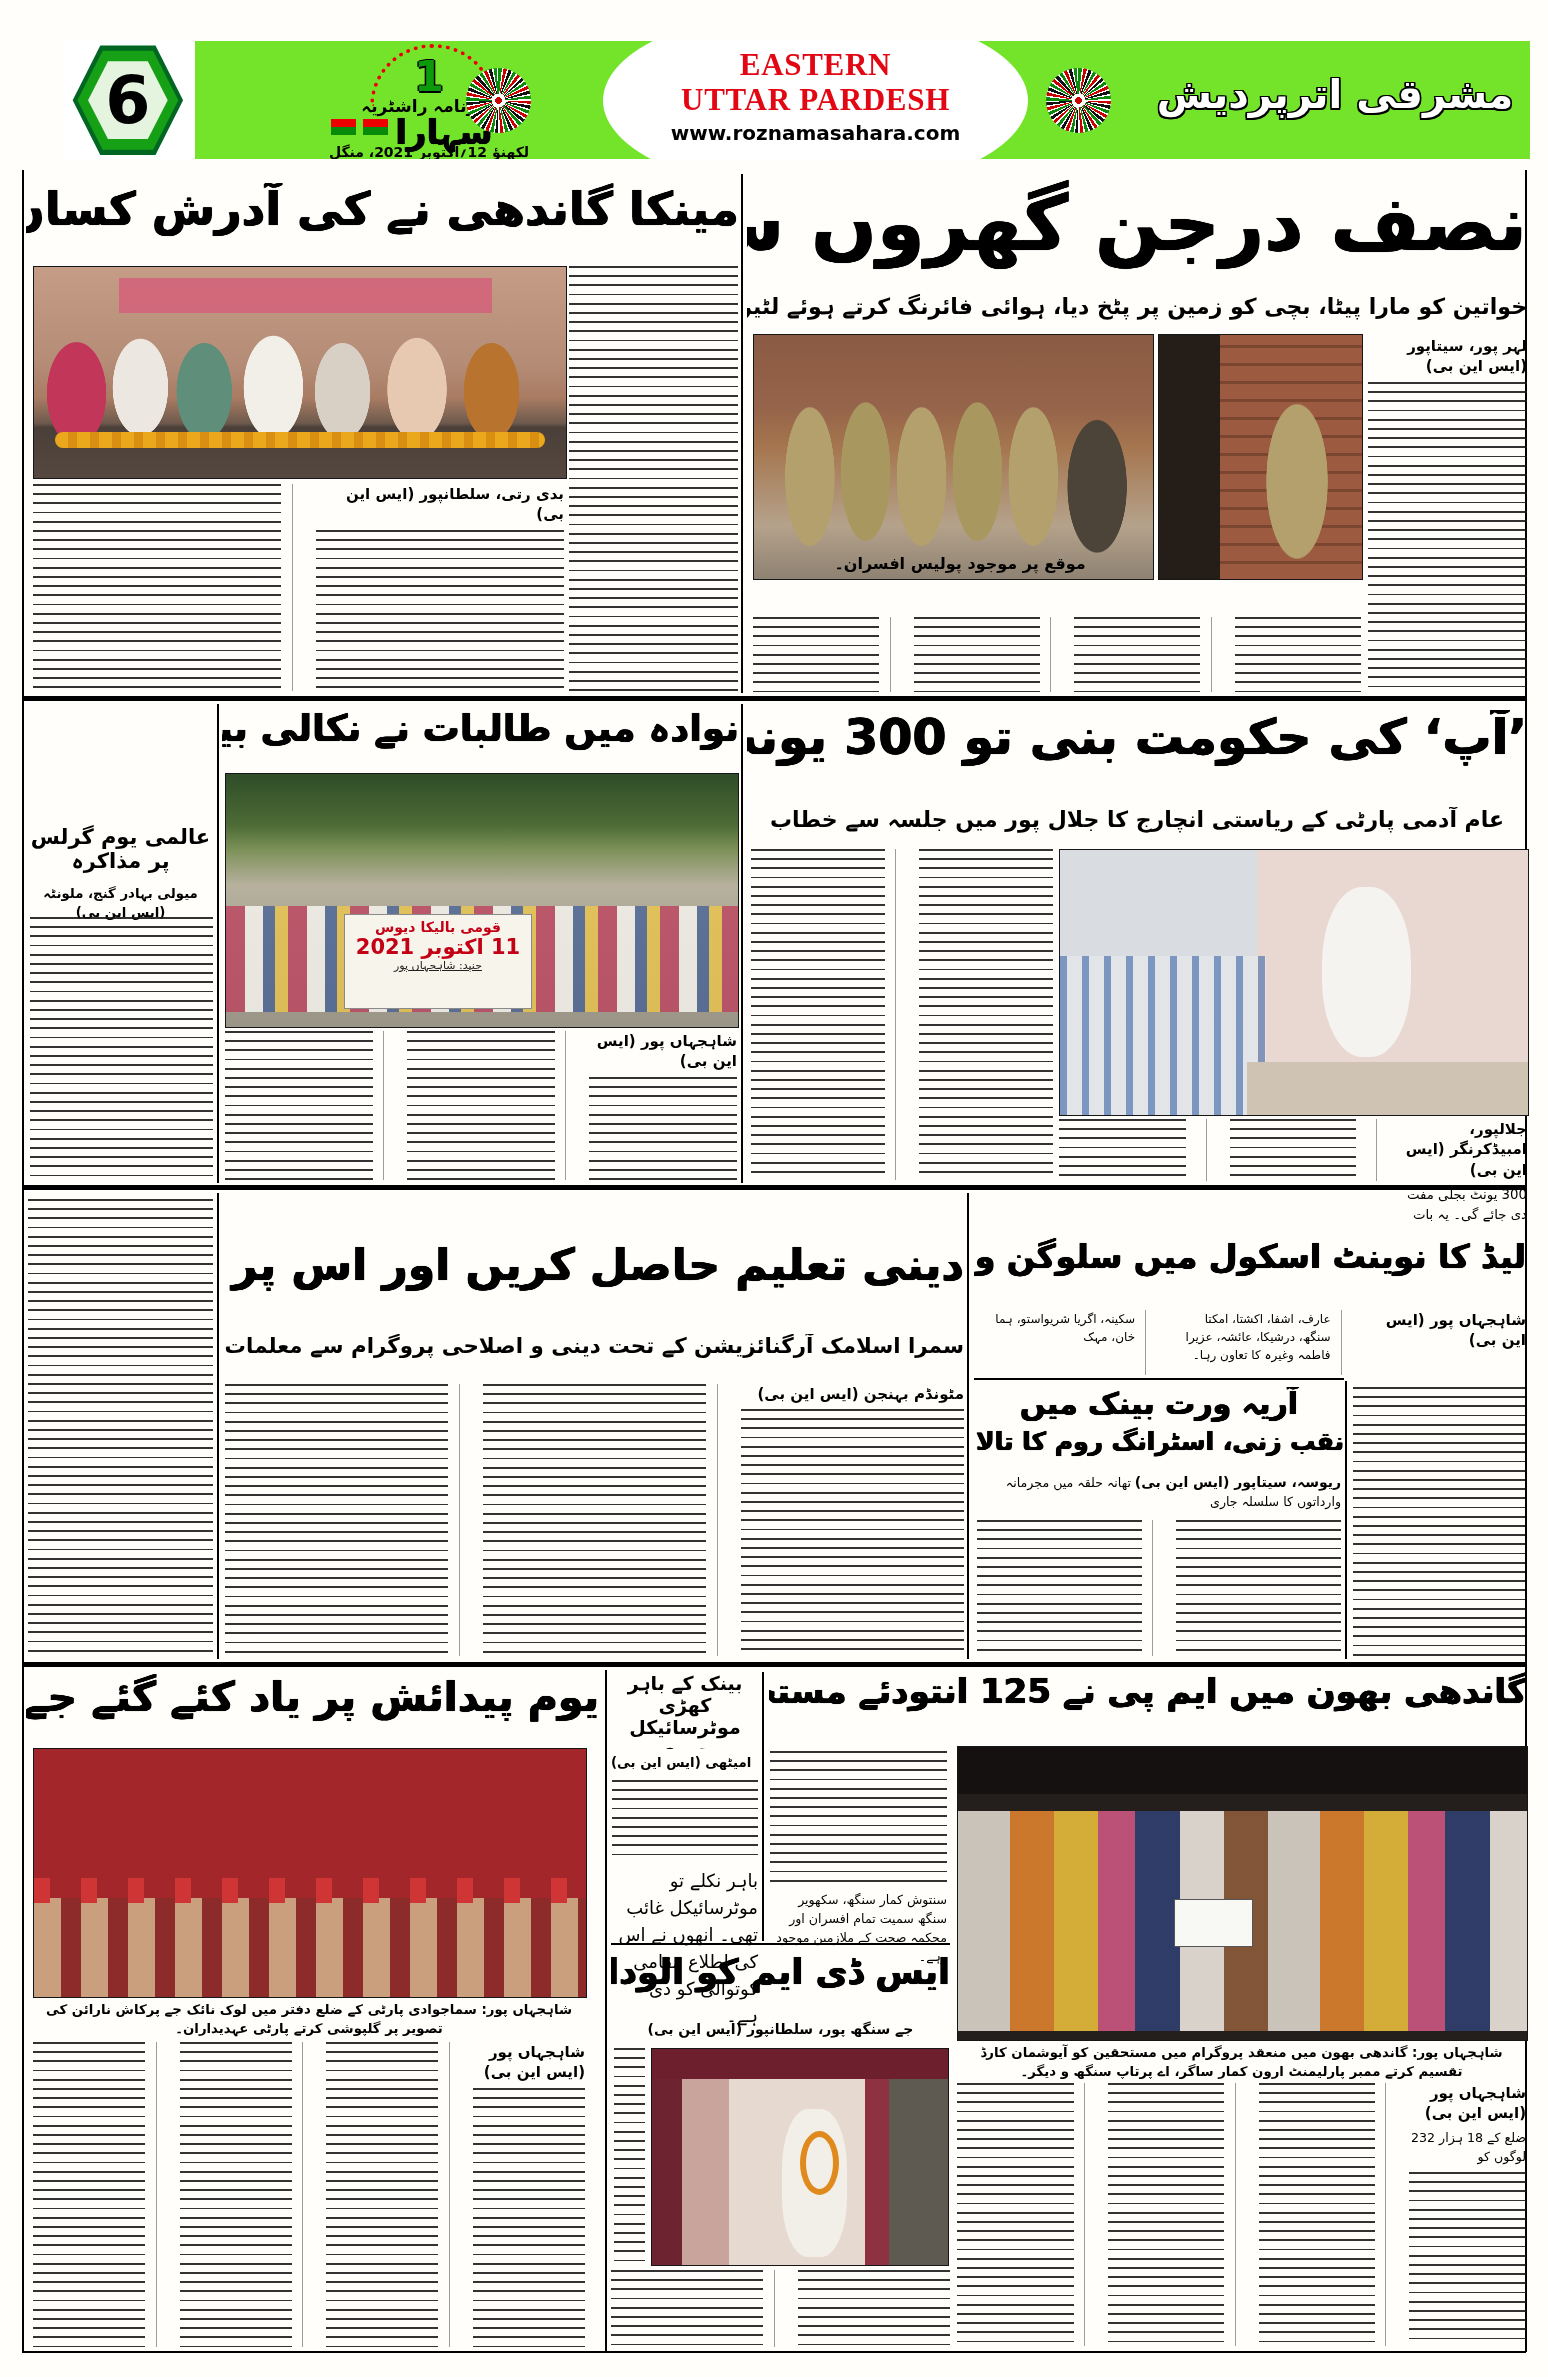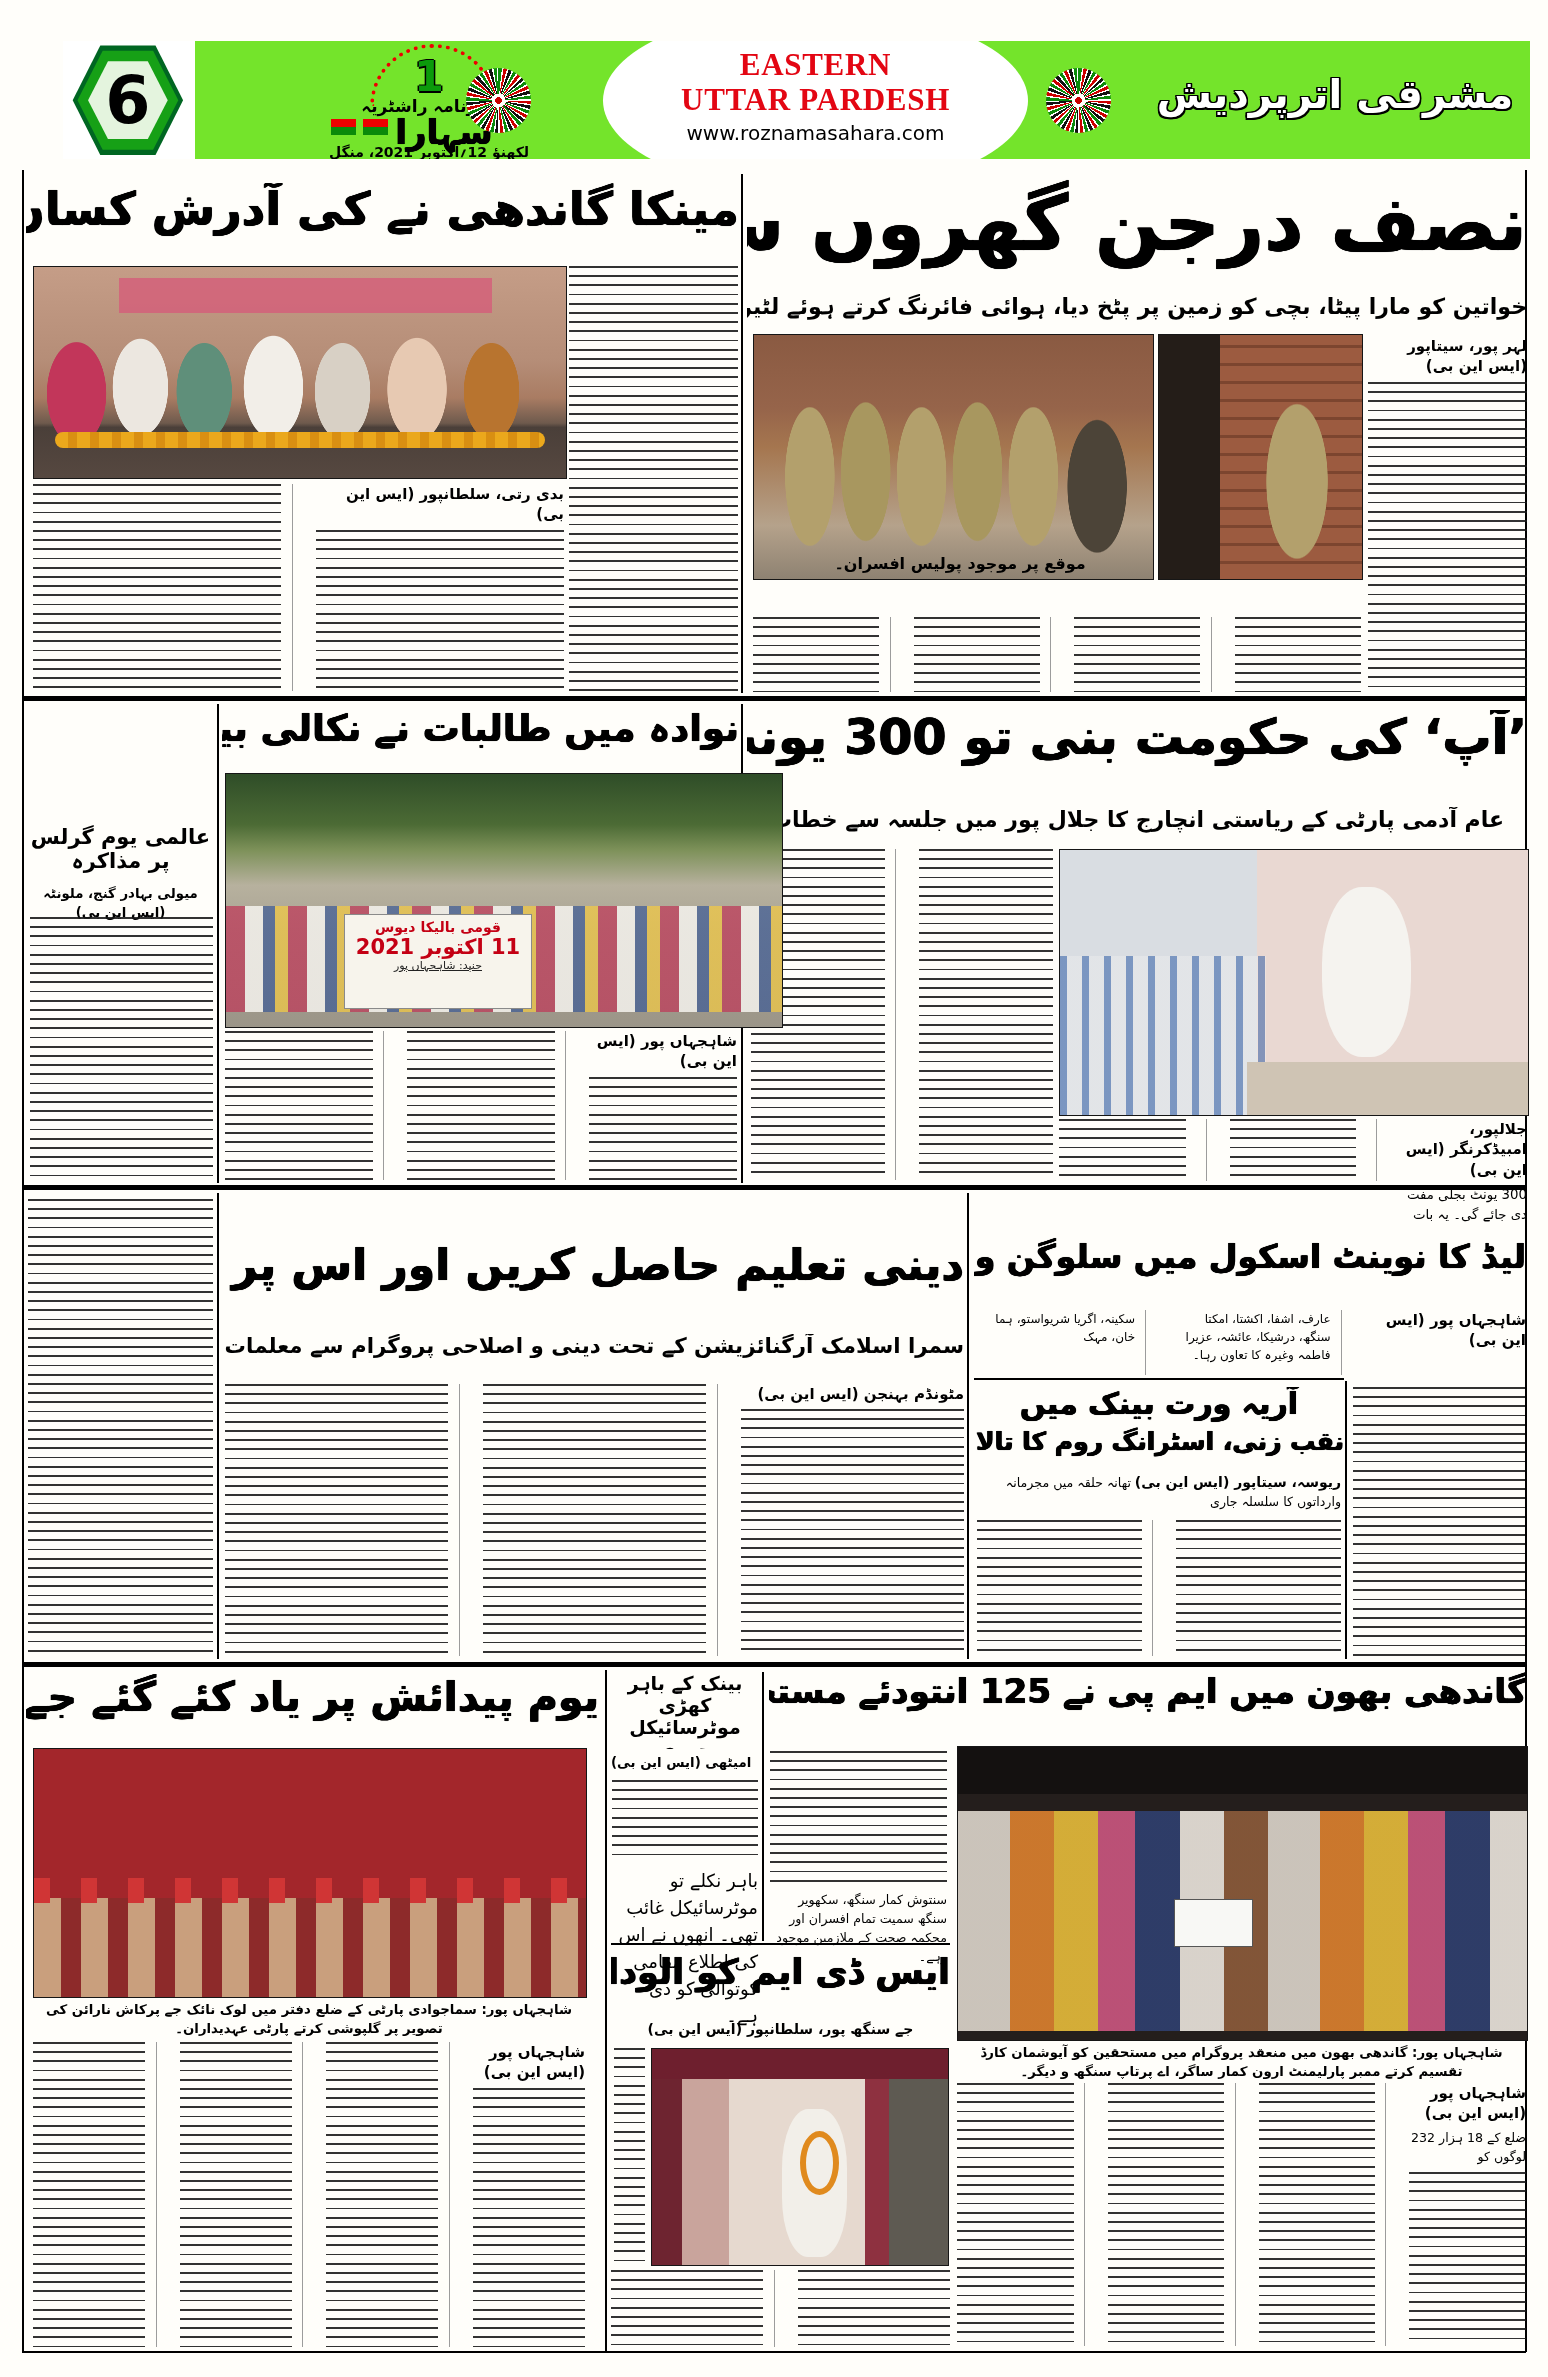--- a/index.html
+++ b/index.html
@@ -61,21 +61,21 @@
       </div>
       <div class="abs ur heavy" style="left:30px;right:0;top:71px;font-size:34px;font-weight:bold;letter-spacing:1.5px;">سہارا</div>
       <div class="abs ur" style="left:0;right:0;top:103px;font-size:14px;font-weight:bold;">لکھنؤ 12؍اکتوبر 2021، منگل</div>
     </div>
 
     <div class="burst" style="left:403px;top:27px;width:65px;height:65px;"></div>
 
     <div class="abs" style="left:540px;top:-33px;width:425px;height:185px;background:#fff;border-radius:50%;"></div>
     <div class="abs eastern" style="left:540px;width:425px;top:6px;font-size:31px;">EASTERN</div>
     <div class="abs eastern" style="left:540px;width:425px;top:41px;font-size:31px;">UTTAR PARDESH</div>
-    <div class="abs" style="left:540px;width:425px;top:80px;font-size:20px;font-weight:normal;text-align:center;">www.roznamasahara.com</div>
+    <div class="abs" style="left:540px;width:425px;top:80px;font-size:20px;font-weight:bold;text-align:center;">www.roznamasahara.com</div>
 
     <div class="burst" style="left:983px;top:27px;width:65px;height:65px;"></div>
 
     <div id="regionTitle" class="abs ur" style="left:1087px;width:370px;top:30px;font-size:40px;">مشرقی اترپردیش</div>
   </div>
 
   <div class="vr" style="left:22px;top:170px;height:2182px;"></div>
   <div class="vr" style="left:1525px;top:170px;height:2182px;"></div>
   <div class="hr3" style="left:22px;top:2351px;width:1504px;"></div>
 
@@ -181,21 +181,21 @@
       </div>
     <div class="col">
         <div class="greek"></div>
       </div>
   </div>
 
   <div class="vr" style="left:741px;top:704px;height:479px;"></div>
 
   <div class="abs ur hl heavy one" style="left:222px;top:708px;width:517px;height:62px;font-size:37px;">نوادہ میں طالبات نے نکالی بیداری ریلی</div>
 
-  <div class="photo" style="left:225px;top:773px;width:512px;height:253px;background:linear-gradient(180deg,#2f4d28 0%,#4c6b35 20%,#7d9159 30%,#b7b19e 44%,#a9a394 62%,#9b9588 100%);padding-left:44px;">
+  <div class="photo" style="left:225px;top:773px;width:512px;height:253px;background:linear-gradient(180deg,#2f4d28 0%,#4c6b35 20%,#7d9159 30%,#b7b19e 44%,#a9a394 62%,#9b9588 100%);">
     <div class="abs" style="left:0;right:0;bottom:6%;height:42%;background:repeating-linear-gradient(90deg,rgba(190,60,90,.75) 0 19px,rgba(245,243,238,.85) 19px 37px,rgba(60,90,150,.7) 37px 49px,rgba(240,200,70,.75) 49px 62px);"></div>
     <div class="abs" style="left:118px;top:140px;width:186px;height:93px;background:#f7f4ec;border:1.5px solid #8a8a8a;text-align:center;">
       <div class="ur" style="color:#c40014;font-size:14px;font-weight:bold;margin-top:4.4px;">قومی بالیکا دیوس</div>
       <div class="ur" style="color:#c40014;font-size:21px;font-weight:bold;">11 اکتوبر 2021</div>
       <div class="ur" style="color:#222;font-size:11px;text-decoration:underline;">جنپد: شاہجہاں پور</div>
     </div>
   </div>
 
   <div class="abs cols" style="left:225px;top:1031px;width:512px;height:149px;">
     <div class="col">

